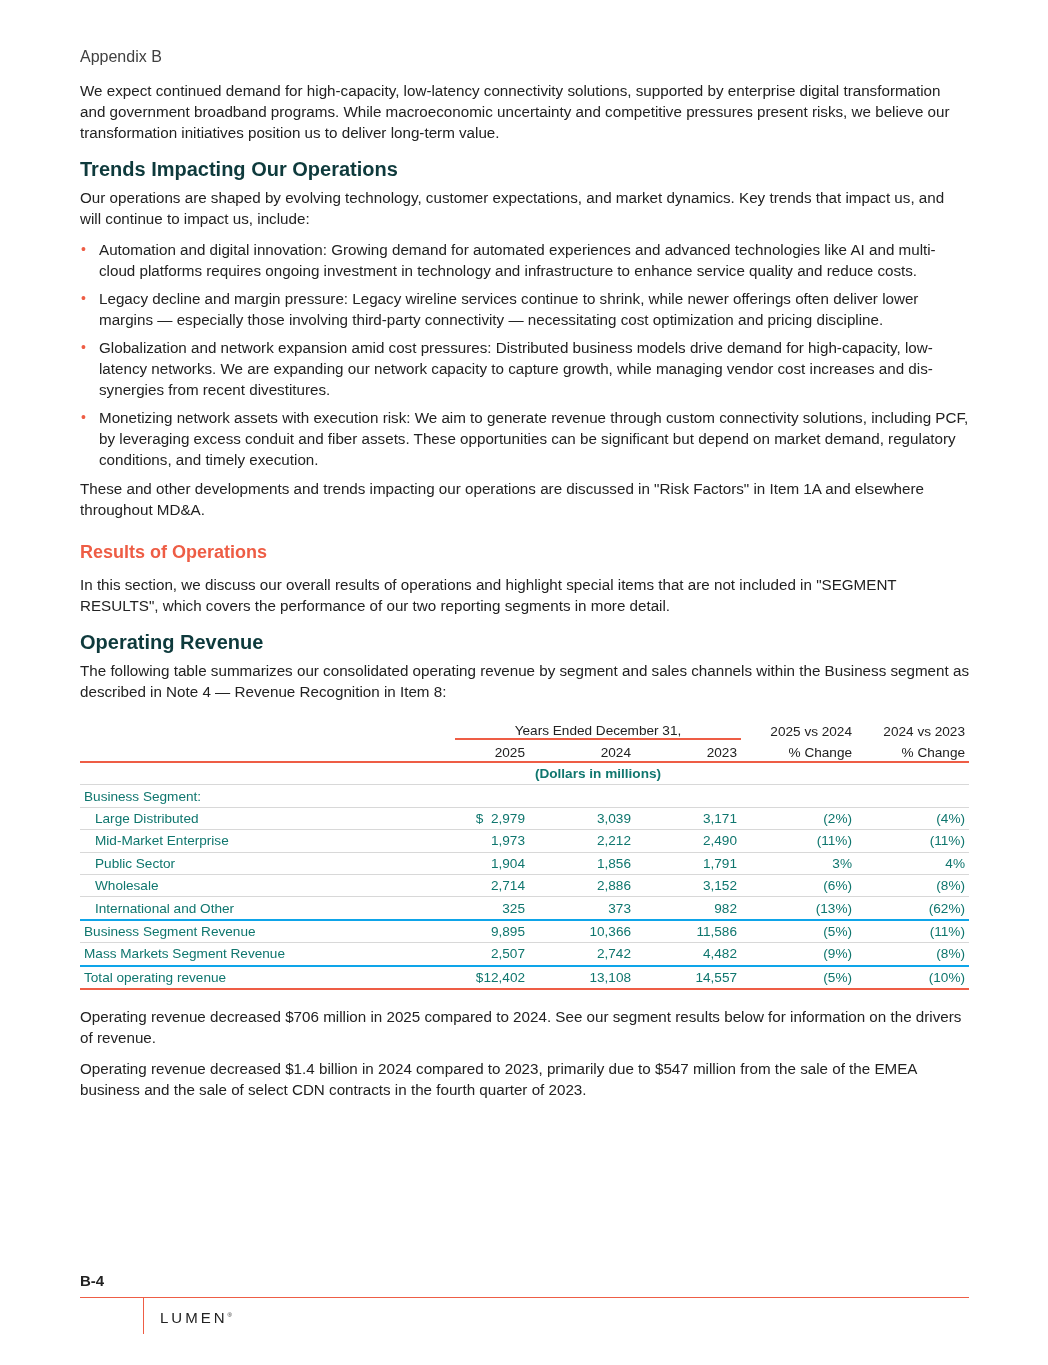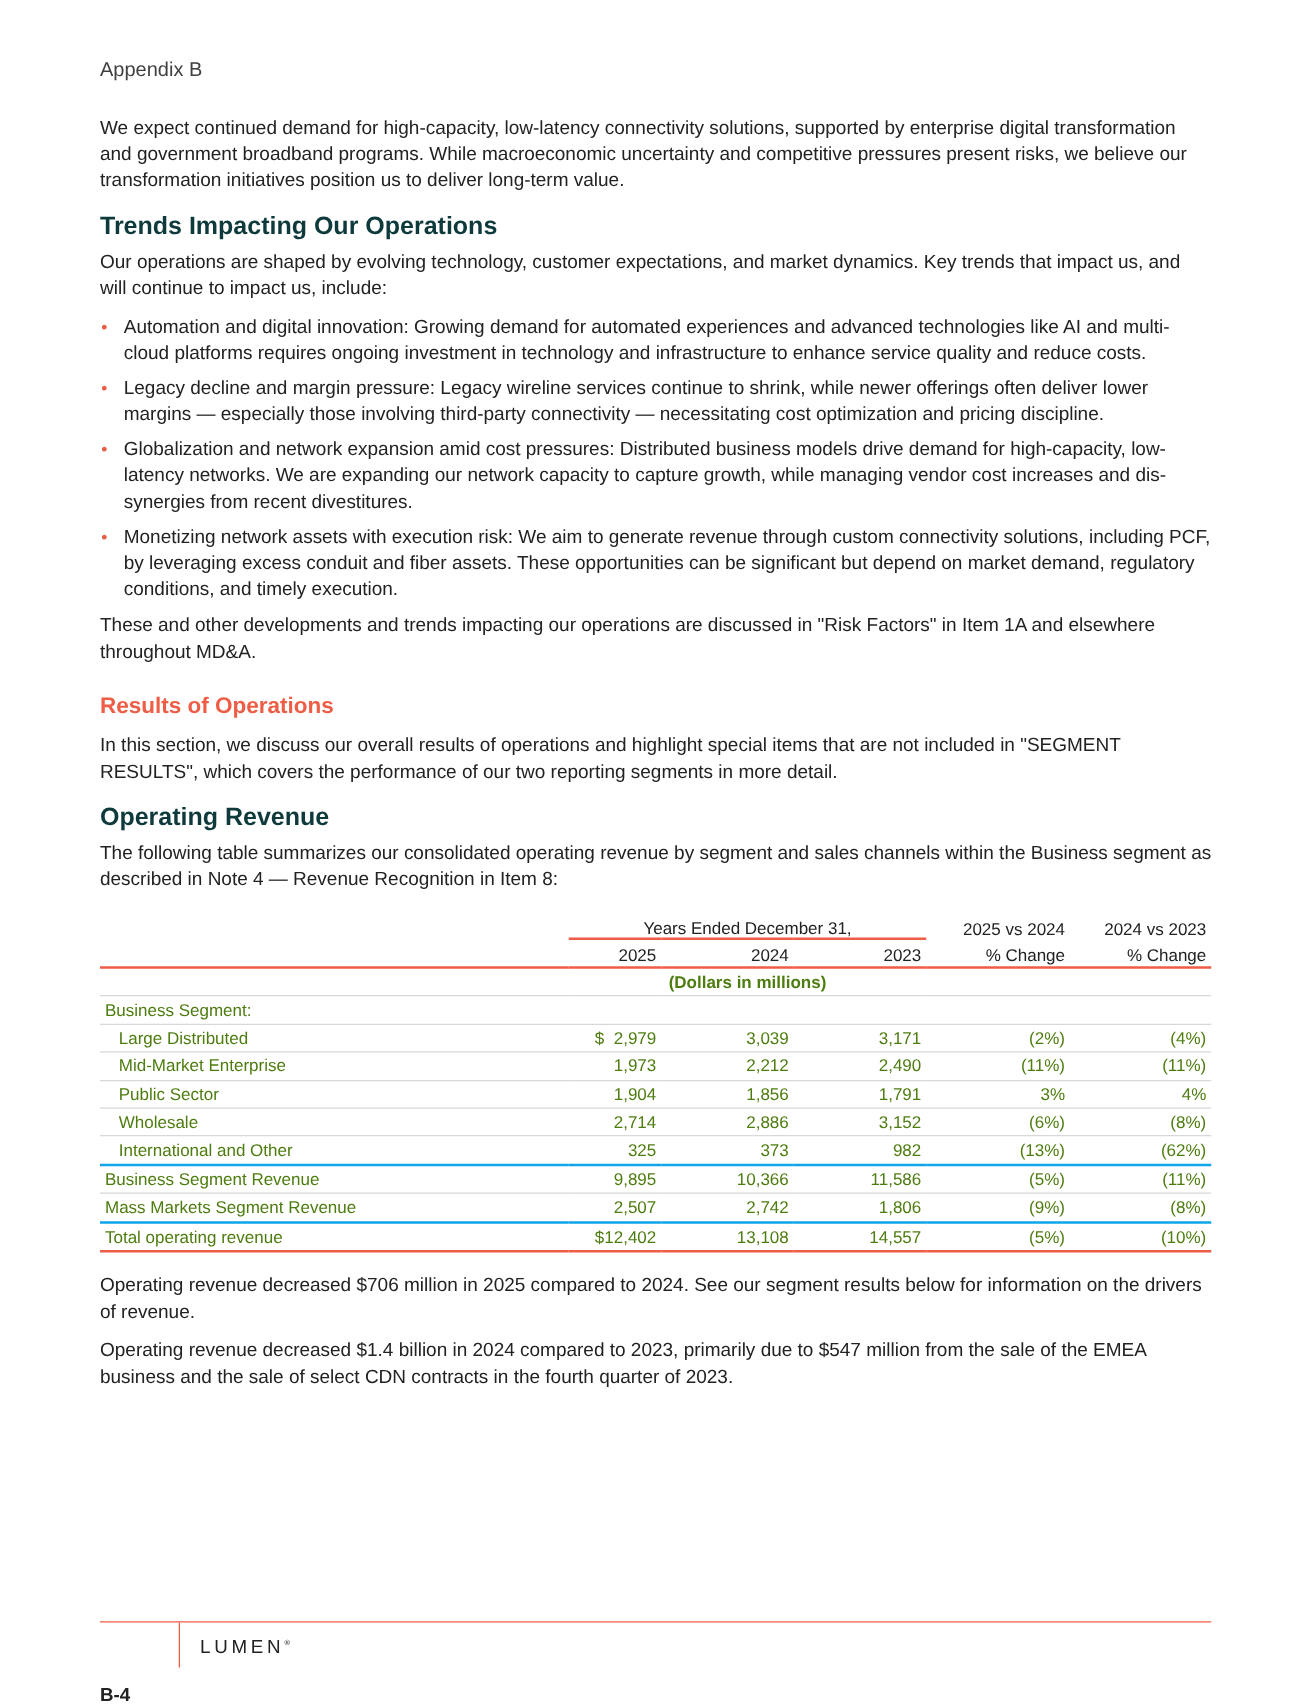--- a/index.html
+++ b/index.html
@@ -2,41 +2,41 @@
 <html><head>
 <meta charset="utf-8">
 <style>
   html, body { margin: 0; padding: 0; background: #ffffff; }
   body {
     width: 1048px; height: 1365px; position: relative; overflow: hidden;
     font-family: "Liberation Sans", sans-serif; color: #222222;
   }
   .page { position: absolute; left: 80px; top: 0; width: 889px; }
   .appendix { position: absolute; top: 48px; left: 0; font-size: 16px; color: #404040; text-align: center; }
-  .content { position: absolute; top: 92px; left: 0; width: 889px; }
+  .content { position: absolute; top: 80px; left: 0; width: 889px; }
   p { margin: 0 0 10px 0; font-size: 15.2px; line-height: 21px; color: #222; }
   h3 { margin: 16px 0 8px 0; font-size: 20px; font-weight: bold; color: #0e3a3c; line-height: 20px; }
   h2 { margin: 20px 0 10px 0; font-size: 18px; font-weight: bold; color: #ee5d45; line-height: 24px; }
   ul { list-style: none; margin: 0 0 8px 0; padding: 0; }
   li { position: relative; padding-left: 19px; font-size: 15.2px; line-height: 21px; margin-bottom: 7px; color: #222; }
   li .bullet { position: absolute; left: 1px; top: 0; color: #ee5d45; font-size: 14px; }
   table { border-collapse: collapse; width: 889px; font-size: 13.6px; margin-top: 16px; margin-bottom: 16px; }
   th { font-weight: normal; color: #222; padding: 0 4px; font-size: 13.6px; }
-  td { padding: 0 4px; height: 21.4px; border-bottom: 1px solid #d8d8d8; color: #4d7c0f; }
+  td { padding: 0 4px; height: 21.4px; border-bottom: 1px solid #d8d8d8; color: #0f766e; }
   .num { text-align: right; }
   .ctr { text-align: center; }
   .hdr1 th { height: 20px; vertical-align: bottom; }
   .hdr2 th { height: 20px; border-bottom: 2px solid #ee5d45; vertical-align: bottom; padding-bottom: 1px; }
   .span-line { border-bottom: 2px solid #ee5d45; }
   .ind { padding-left: 15px; }
   .sep-top td { border-top: 2px solid #0ea5e9; margin-top: 47px; }
   .total td { border-bottom: 2px solid #ee5d45; }
   .dol td { font-weight: bold; text-align: center; }
   .footer-line { position: absolute; left: 80px; top: 1297px; width: 889px; height: 1px; background: #ee5d45; }
-  .footer-page { position: absolute; left: 80px; top: 1348px; font-size: 15px; font-weight: bold; color: #222; }
+  .footer-page { position: absolute; left: 80px; top: 1272px; font-size: 15px; font-weight: bold; color: #222; }
   .footer-vline { position: absolute; left: 143px; top: 1298px; width: 1px; height: 36px; background: #ee5d45; }
   .footer-logo { position: absolute; left: 160px; top: 1309px; font-size: 15px; letter-spacing: 3px; color: #222; }
   .footer-logo sup { font-size: 6px; letter-spacing: 0; }
 </style>
 </head>
 <body>
 
 <div class="page">
   <div class="appendix">Appendix B</div>
 
@@ -144,21 +144,21 @@
           <td class="num">9,895</td>
           <td class="num">10,366</td>
           <td class="num">11,586</td>
           <td class="num">(5%)</td>
           <td class="num">(11%)</td>
         </tr>
         <tr>
           <td>Mass Markets Segment Revenue</td>
           <td class="num">2,507</td>
           <td class="num">2,742</td>
-          <td class="num">1,806</td>
+          <td class="num">4,482</td>
           <td class="num">(9%)</td>
           <td class="num">(8%)</td>
         </tr>
         <tr class="sep-top total">
           <td>Total operating revenue</td>
           <td class="num">$12,402</td>
           <td class="num">13,108</td>
           <td class="num">14,557</td>
           <td class="num">(5%)</td>
           <td class="num">(10%)</td>

